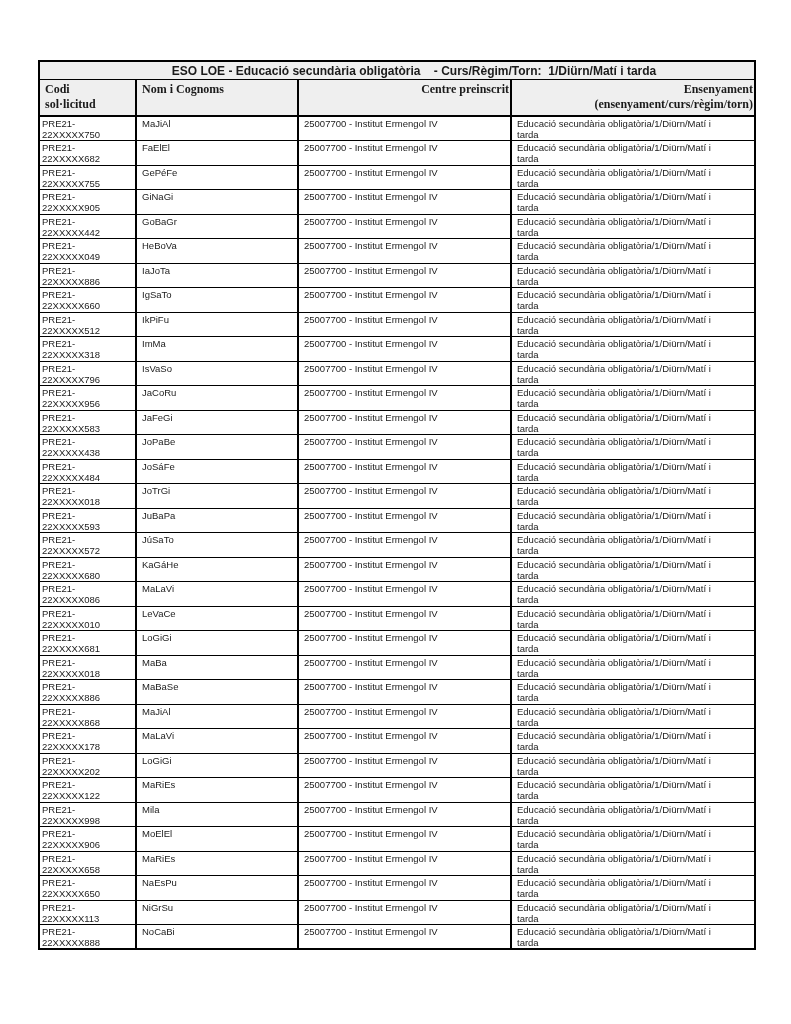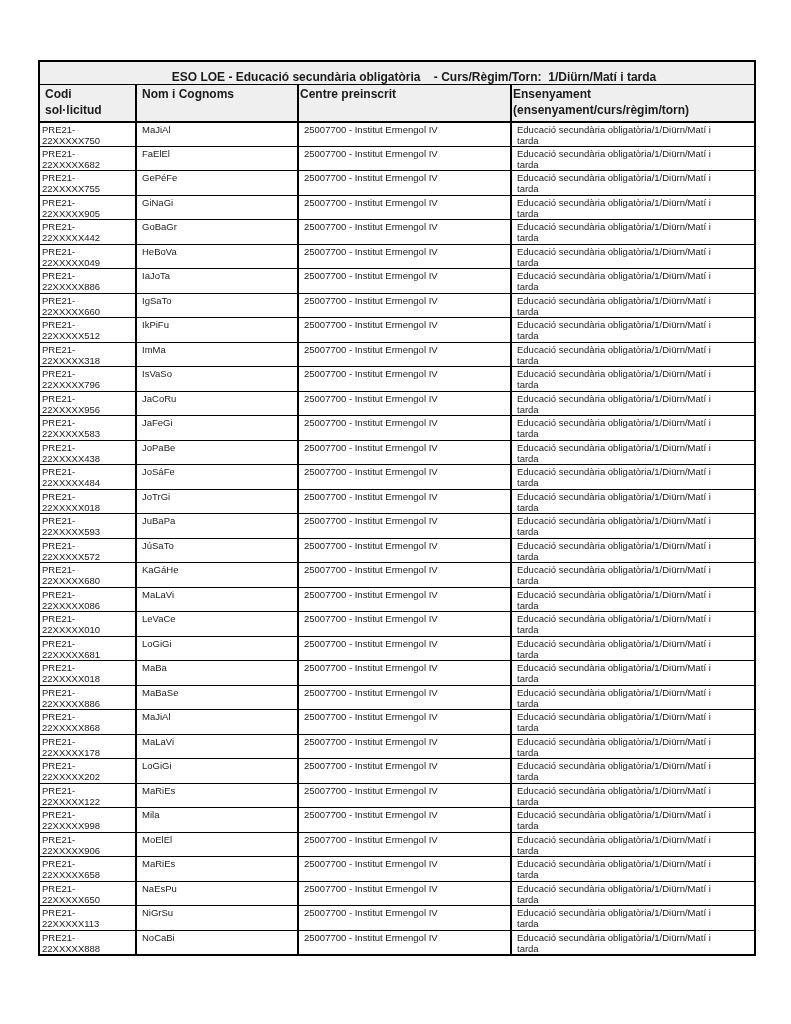--- a/index.html
+++ b/index.html
@@ -32,41 +32,42 @@
     border-bottom: 1px solid #000000;
     overflow: hidden;
   }
   tr.title-row { height: 18px; }
   .title-cell {
     background: #efefef;
     font-size: 12px;
     font-weight: bold;
     text-align: center;
     white-space: pre;
-    padding: 8px 0 0 34px;
+    padding: 2px 0 0 34px;
     border-bottom: 1.5px solid #000000;
   }
   tr.header-row { height: 37px; }
   tr.header-row th {
     background: #efefef;
     font-size: 12px;
     font-weight: bold;
     line-height: 15.5px;
     vertical-align: top;
     padding-top: 2px;
     border-bottom: 2.5px solid #000000;
+    font-family: Liberation Serif, serif;
   }
   tr.header-row th.c-codi,
   tr.header-row th.c-nom {
     text-align: left;
     padding-left: 5px;
   }
   tr.header-row th.c-centre,
   tr.header-row th.c-ens {
-    text-align: left;
+    text-align: right;
   }
   tbody tr { height: 24.5px; }
   tbody td {
     background: #ffffff;
     font-size: 9.5px;
     line-height: 11px;
     vertical-align: top;
     padding: 1px 2px 0 2px;
   }
   tbody td.c-codi { text-align: left; }

